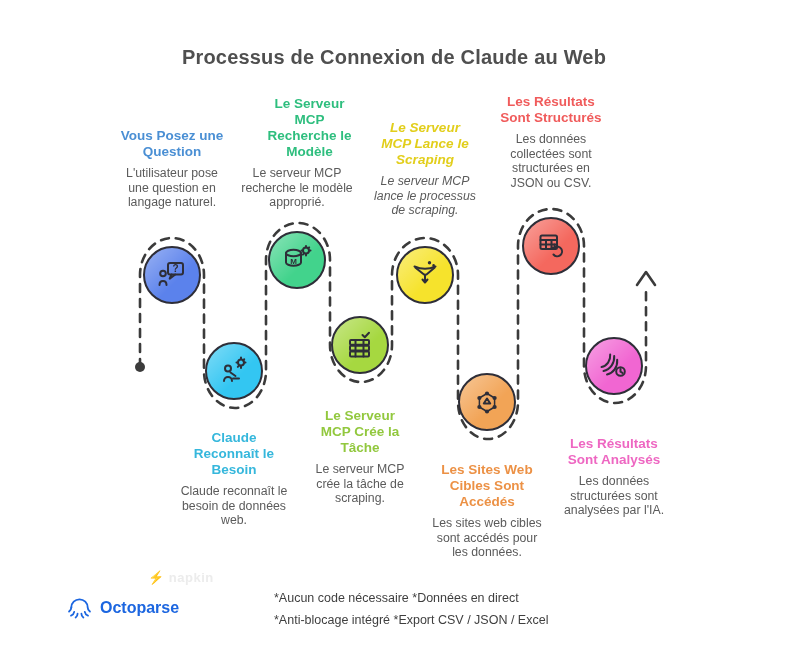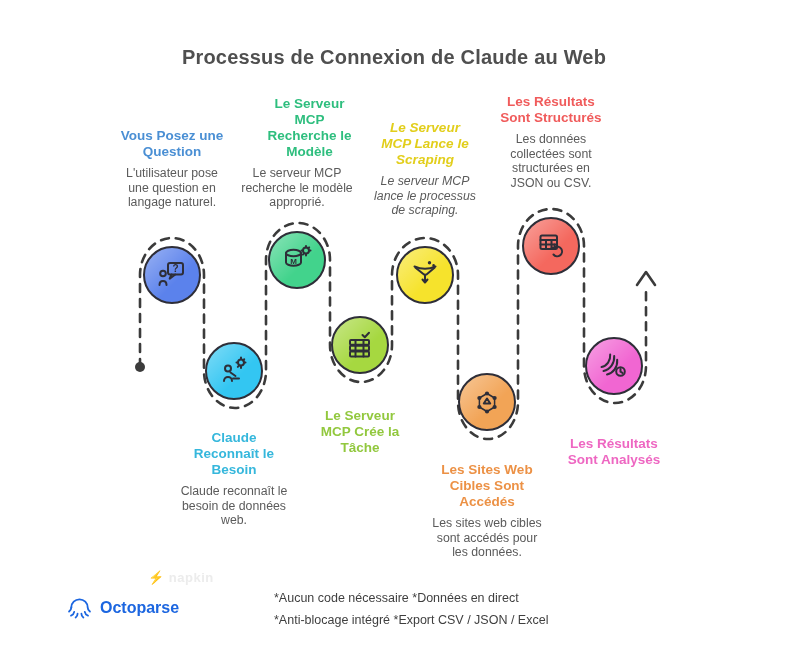--- a/index.html
+++ b/index.html
@@ -150,39 +150,41 @@
     <div class="body">Claude reconnaît le besoin de données web.</div>
   </div>
 
   <div class="tblock" style="left:237px;top:96px;">
     <div class="heading" style="color: rgb(46, 190, 126); margin-left: 25px;">Le Serveur MCP Recherche le Modèle</div>
     <div class="body">Le serveur MCP recherche le modèle approprié.</div>
   </div>
 
   <div class="tblock" style="left:300px;top:408px;">
     <div class="heading" style="color: rgb(146, 200, 62);">Le Serveur MCP Crée la Tâche</div>
+    <div class="body">Le serveur MCP crée la tâche de scraping.</div>
   </div>
 
   <div class="tblock" style="left:365px;top:120px;font-style:italic;">
     <div class="heading" style="color: rgb(226, 206, 27);">Le Serveur MCP Lance le Scraping</div>
     <div class="body">Le serveur MCP lance le processus de scraping.</div>
   </div>
 
   <div class="tblock" style="left:427px;top:462px;">
     <div class="heading" style="color: rgb(236, 145, 69);">Les Sites Web Cibles Sont Accédés</div>
     <div class="body">Les sites web cibles sont accédés pour les données.</div>
   </div>
 
   <div class="tblock" style="left:491px;top:94px;">
     <div class="heading" style="color: rgb(240, 91, 91);">Les Résultats Sont Structurés</div>
     <div class="body">Les données collectées sont structurées en JSON ou CSV.</div>
   </div>
 
   <div class="tblock" style="left:554px;top:428px;margin-top:8px;">
     <div class="heading" style="color: rgb(238, 103, 194);">Les Résultats Sont Analysés</div>
+    <div class="body">Les données structurées sont analysées par l'IA.</div>
   </div>
 
   <div class="watermark">
     <span>⚡</span>
     <span>napkin</span>
   </div>
 
   <div class="brand">
     <svg width="27" height="27" viewBox="0 0 28 28">
       <g fill="none" stroke="#1c66e0" stroke-width="1.9" stroke-linecap="round">

